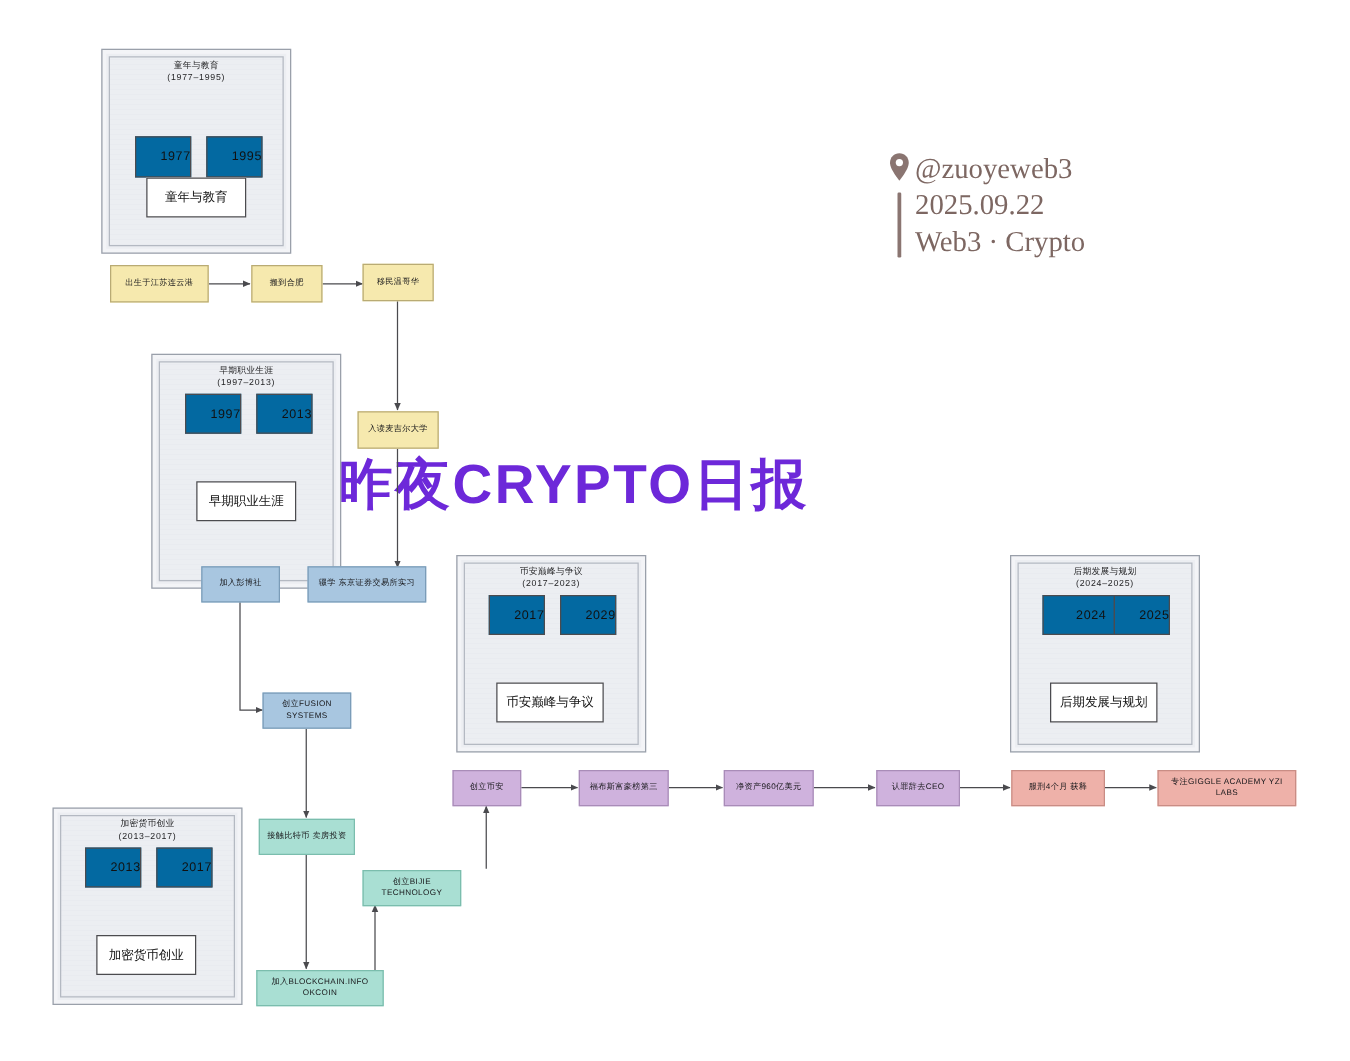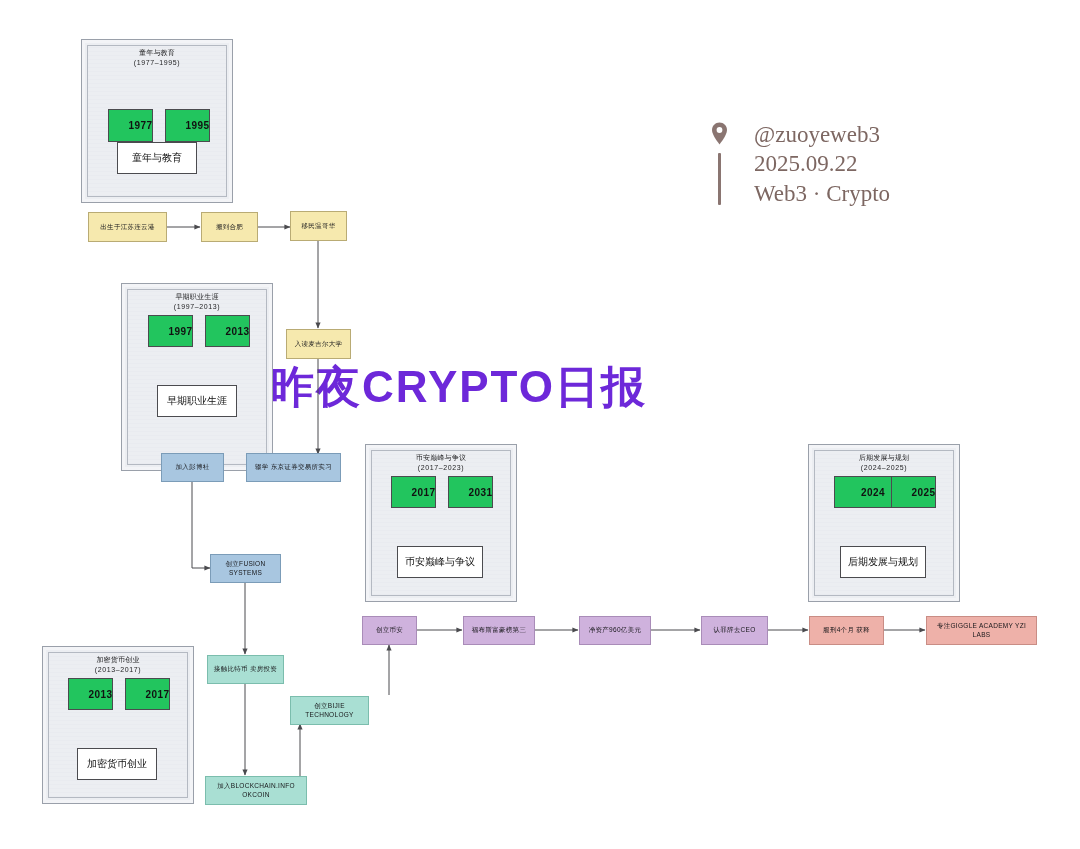--- a/index.html
+++ b/index.html
@@ -25,21 +25,21 @@
     user-select:none;
     pointer-events:none;
   }
 
   
   .credit{
     position:absolute;
     left:710px; top:120px;
     display:flex;
     align-items:flex-start;
-    gap:26px;
+    gap:4px;
   }
   .credit-rail{
     width:18px;
     display:flex;
     flex-direction:column;
     align-items:center;
     padding-top:2px;
   }
   .pin-icon{display:block;}
   .credit-bar{
@@ -79,24 +79,24 @@
     left:0;right:0;top:8px;
     text-align:center;
     font-size:7px;
     color:#1d1d1f;
     line-height:1.45;
     letter-spacing:.2px;
   }
   .era-title .sub{letter-spacing:.6px;}
   .era-year{
     position:absolute;
-    background:#22c55e;
+    background:#0369a1;
     border:1.3px solid #4b4b4f;
     display:flex;align-items:center;justify-content:center;
-    font-size:10px;font-weight:700;letter-spacing:.5px;
+    font-size:10px;font-weight:400;letter-spacing:.5px;
     color:#111;
     box-sizing:border-box;
     padding-left:20px;
   }
   .era-out{
     position:absolute;
     background:#ffffff;
     border:1.3px solid #4b4b4f;
     display:flex;align-items:center;justify-content:center;
     font-size:10px;
@@ -236,21 +236,21 @@
     <div class="era-out" style="left:34px;top:101px;width:80px;height:32px;">加密货币创业</div>
   </div>
 
   <div class="era" style="left:365px;top:444px;width:152px;height:158px;">
     <div class="era-inner"></div>
     <div class="era-title">
       <div>币安巅峰与争议</div>
       <div class="sub">(2017–2023)</div>
     </div>
     <div class="era-year" style="left:25px;top:31px;width:45px;height:32px;">2017</div>
-    <div class="era-year" style="left:82px;top:31px;width:45px;height:32px;">2031</div>
+    <div class="era-year" style="left:82px;top:31px;width:45px;height:32px;">2029</div>
     <div class="era-out" style="left:31px;top:101px;width:86px;height:32px;">币安巅峰与争议</div>
   </div>
 
   <div class="era" style="left:808px;top:444px;width:152px;height:158px;">
     <div class="era-inner"></div>
     <div class="era-title">
       <div>后期发展与规划</div>
       <div class="sub">(2024–2025)</div>
     </div>
     <div class="era-year" style="left:25px;top:31px;width:58px;height:32px;">2024</div>

